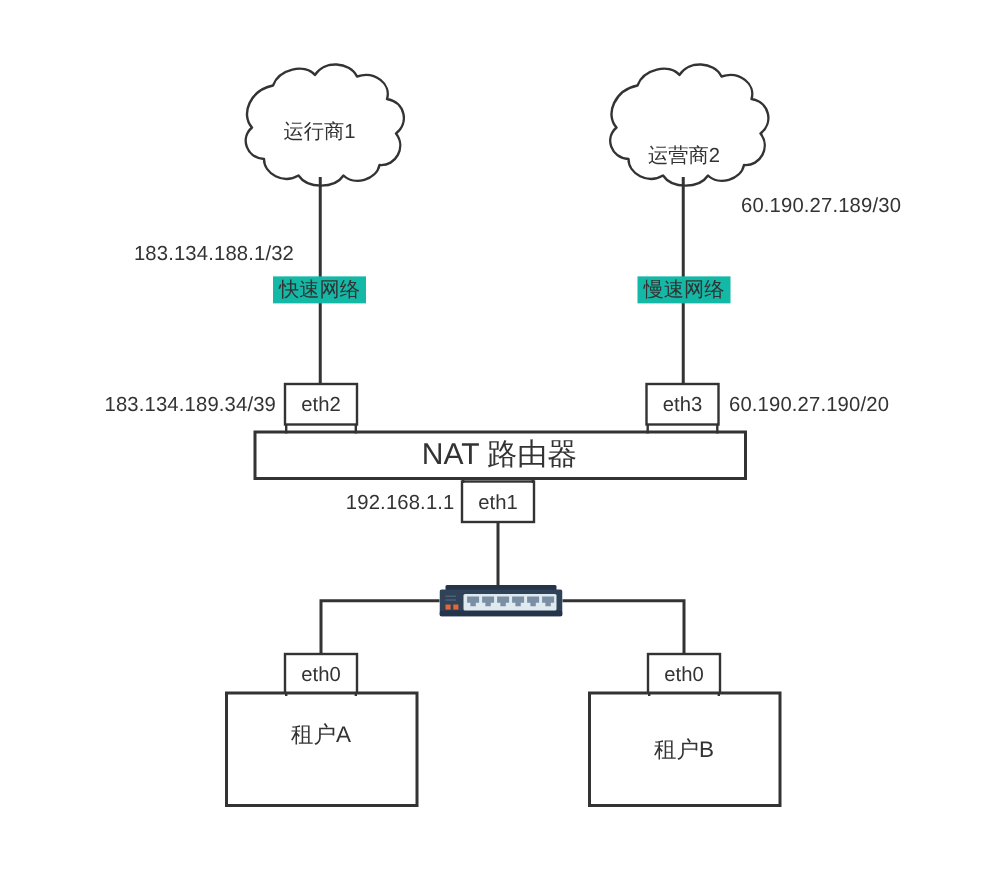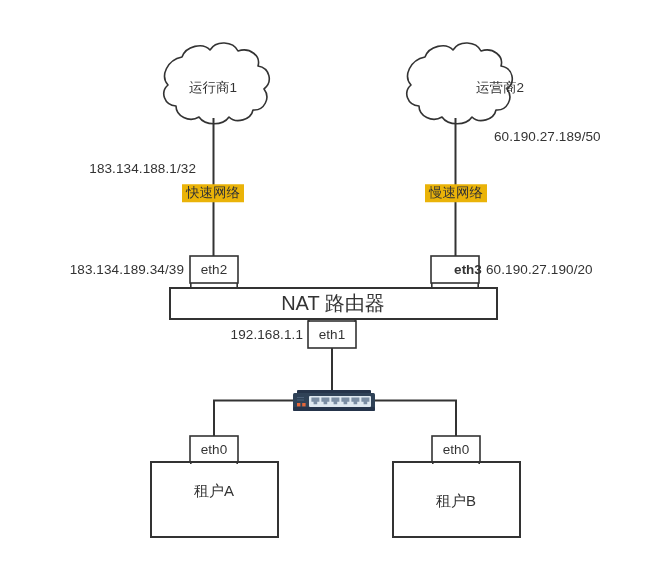--- a/index.html
+++ b/index.html
@@ -32,21 +32,21 @@
     font-size: 13px;
     color: #333333;
     line-height: 1;
   }
   .lbl-ip {
     font-size: 13.5px;
     letter-spacing: 0.1px;
   }
   .lbl-net {
     font-size: 13.5px;
-    background: #eab308;
+    background: #14b8a6;
     padding: 2px 4px;
   }
   .lbl-cloud {
     font-size: 13.5px;
   }
   .lbl-iface {
     font-size: 13.5px;
   }
   .lbl-router {
     font-size: 20px;
@@ -164,33 +164,33 @@
         <path d="M28.4 7.6 h8 v4.2 h-2.2 v2.4 h-3.6 v-2.4 h-2.2 z"></path>
         <path d="M38.4 7.6 h8 v4.2 h-2.2 v2.4 h-3.6 v-2.4 h-2.2 z"></path>
         <path d="M48.4 7.6 h8 v4.2 h-2.2 v2.4 h-3.6 v-2.4 h-2.2 z"></path>
         <path d="M58.4 7.6 h8 v4.2 h-2.2 v2.4 h-3.6 v-2.4 h-2.2 z"></path>
         <path d="M68.4 7.6 h8 v4.2 h-2.2 v2.4 h-3.6 v-2.4 h-2.2 z"></path>
       </g>
     </svg>
   </div>
 
   <div class="lbl lbl-cloud ctr" style="left:213px; top:88px;">运行商1</div>
-  <div class="lbl lbl-cloud ctr" style="left:456px; top:88px;margin-left:44px;">运营商2</div>
+  <div class="lbl lbl-cloud ctr" style="left:456px; top:104px;">运营商2</div>
 
   <div class="lbl lbl-net ctr" style="left:213px; top:193px;">快速网络</div>
   <div class="lbl lbl-net ctr" style="left:456px; top:193px;">慢速网络</div>
 
   <div class="lbl lbl-ip rgt" style="left:196px; top:137px;margin-top:32px;">183.134.188.1/32</div>
-  <div class="lbl lbl-ip lft" style="left:494px; top:137px;">60.190.27.189/50</div>
+  <div class="lbl lbl-ip lft" style="left:494px; top:137px;">60.190.27.189/30</div>
   <div class="lbl lbl-ip rgt" style="left:184px; top:270px;">183.134.189.34/39</div>
   <div class="lbl lbl-ip lft" style="left:486px; top:270px;">60.190.27.190/20</div>
   <div class="lbl lbl-ip rgt" style="left:303px; top:335px;">192.168.1.1</div>
 
   <div class="lbl lbl-iface ctr" style="left:214px; top:270px;">eth2</div>
-  <div class="lbl lbl-iface ctr" style="left:468px; top:270px;font-weight:bold;">eth3</div>
+  <div class="lbl lbl-iface ctr" style="left:455px; top:270px;">eth3</div>
   <div class="lbl lbl-iface ctr" style="left:332px; top:335px;">eth1</div>
   <div class="lbl lbl-iface ctr" style="left:214px; top:450px;">eth0</div>
   <div class="lbl lbl-iface ctr" style="left:456px; top:450px;">eth0</div>
 
   <div class="lbl lbl-router ctr" style="left:333px; top:303px;">NAT 路由器</div>
 
   <div class="lbl lbl-host ctr" style="left:214px; top:490px;">租户A</div>
   <div class="lbl lbl-host ctr" style="left:456px; top:490px;margin-top:10px;">租户B</div>
 
 </div>

